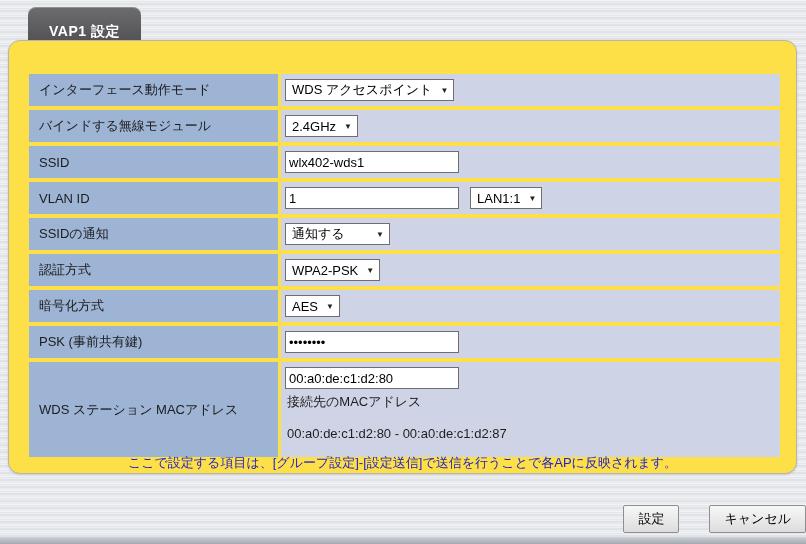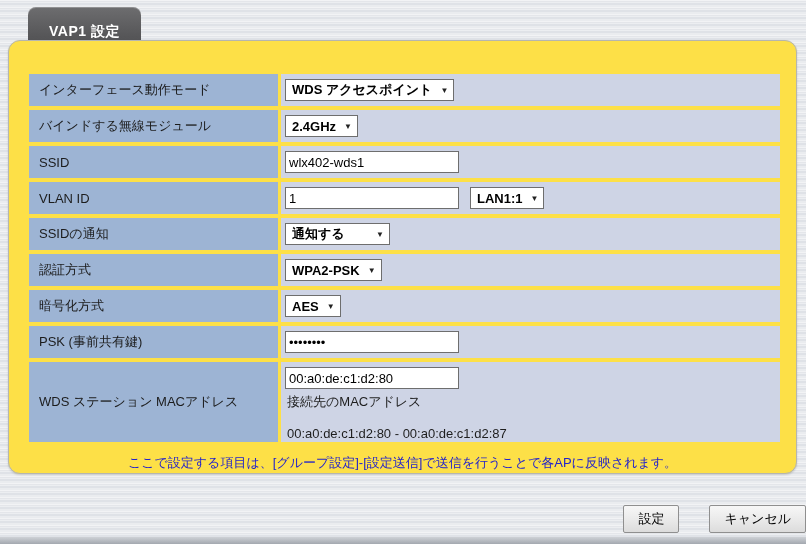--- a/index.html
+++ b/index.html
@@ -43,38 +43,37 @@
     padding-left:10px;
     font-size:13px; color:#1c1c1c;
   }
   .cell-value {
     flex:1; box-sizing:border-box;
     background:#ced4e5;
     display:flex; align-items:center;
     min-height:32px;
     padding:4px 6px 4px 4px;
   }
-  .cell-value.multiline { display:block; padding-top:5px; padding-bottom:0; }
+  .cell-value.multiline { display:block; padding-top:5px; padding-bottom:15px; }
   .text-input {
     width:174px; height:22px; box-sizing:border-box;
     border:1px solid #6e6e6e; border-radius:0;
     background:#ffffff; color:#000000;
     font-size:13px; font-family:inherit;
     padding:0 3px;
   }
   .sel {
     display:inline-flex; align-items:center;
     height:22px; box-sizing:border-box;
     border:1px solid #6e6e6e;
     background:#ffffff; color:#000000;
     font-size:13px;
     padding:0 5px 0 6px;
     cursor:default;
     white-space:nowrap;
-    font-weight:bold;
   }
   .sel .arrow { font-size:8px; margin-left:8px; color:#222222; }
   .sel.wide { width:105px; justify-content:space-between; }
   .second-ctl { margin-left:11px; }
   .helper-line { font-size:13px; color:#1e1e1e; line-height:16px; margin-top:16px; padding-left:2px; }
   .helper-line.first { margin-top:5px; }
   .note {
     position:absolute; left:0; right:0; top:403px;
     text-align:center;
     font-size:13px; color:#2222cc;margin-top:10px;

